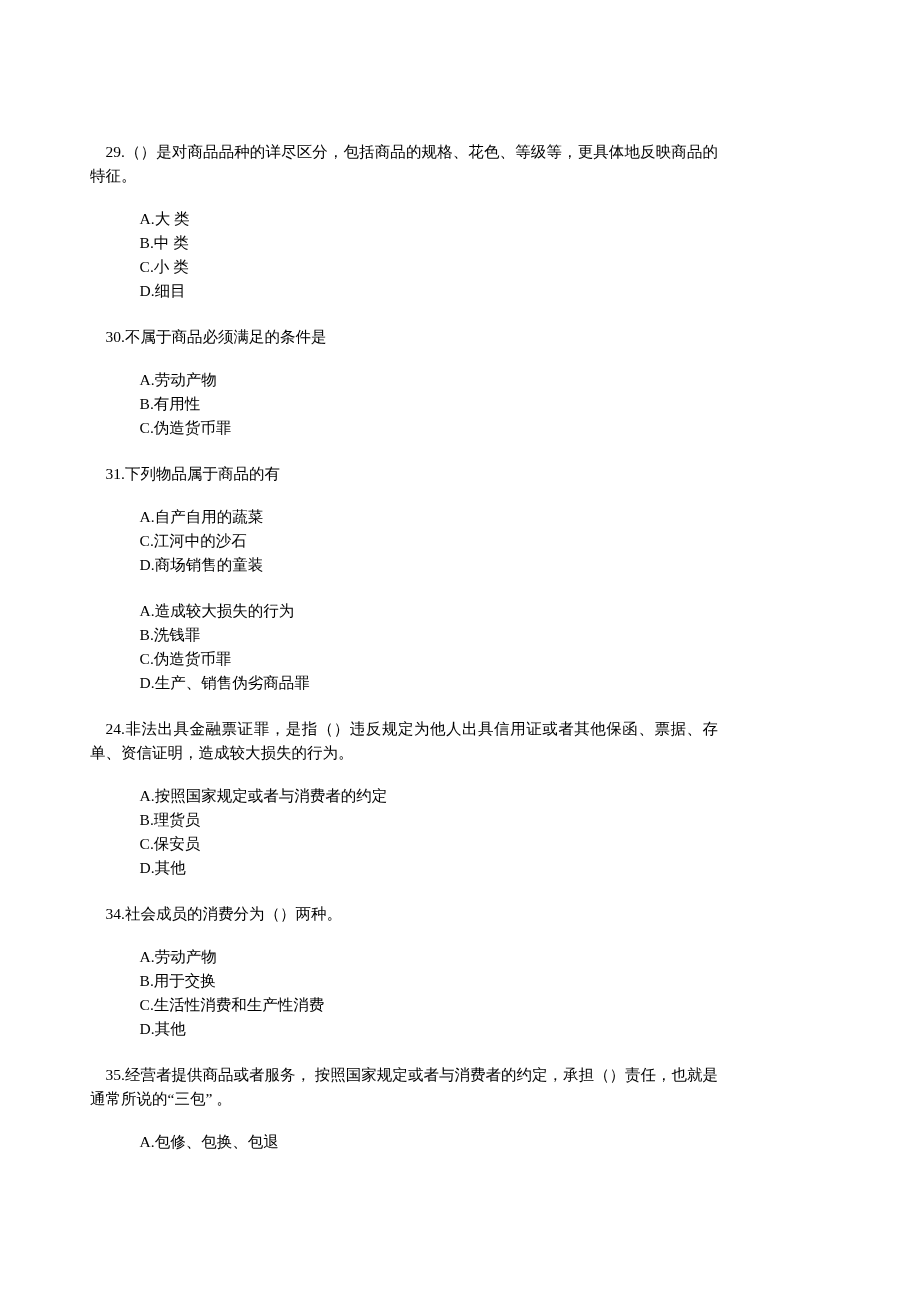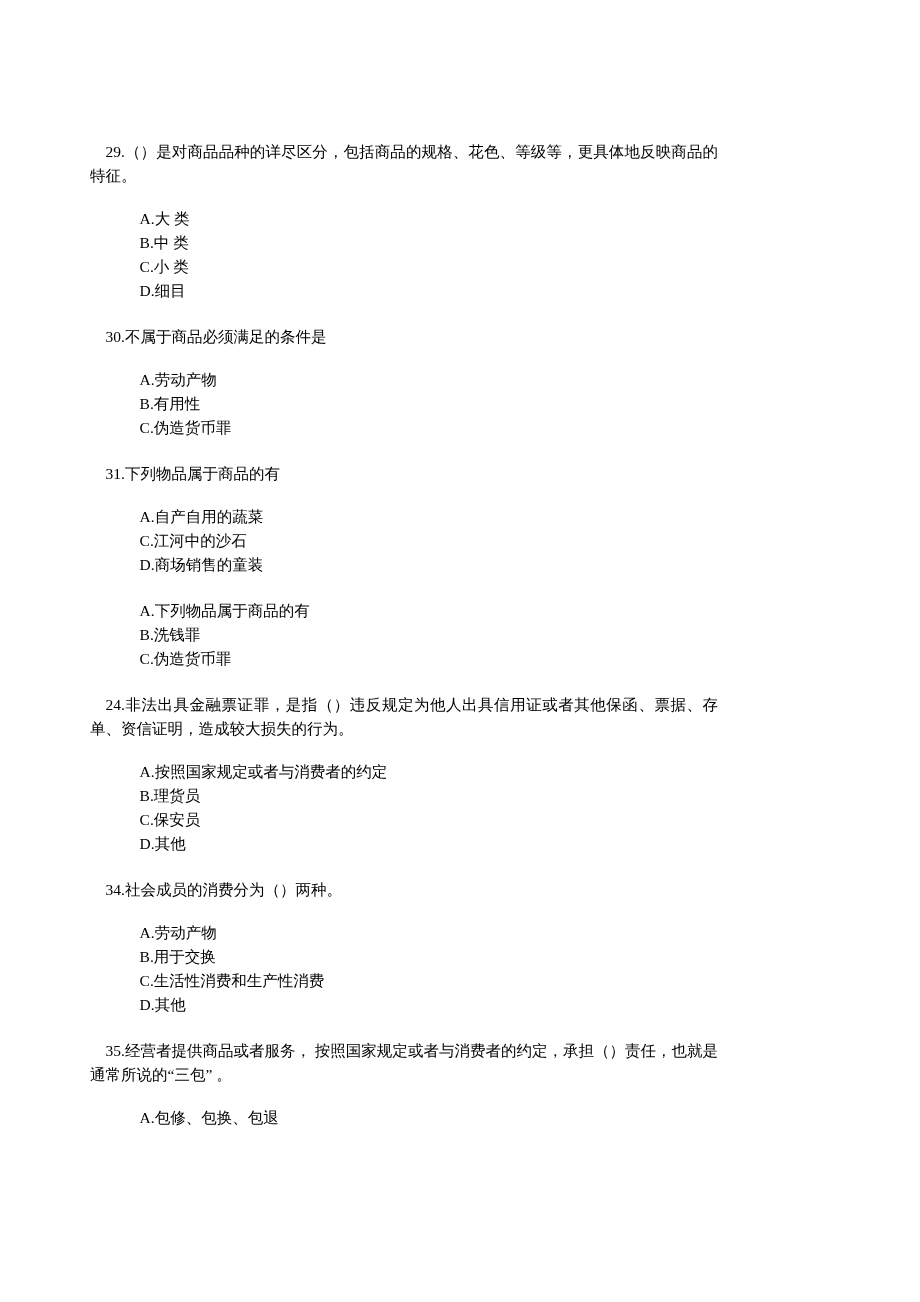--- a/index.html
+++ b/index.html
@@ -67,23 +67,24 @@
     </div>
     <div class="options">
       <div class="option">A.自产自用的蔬菜</div>
       <div class="option">C.江河中的沙石</div>
       <div class="option">D.商场销售的童装</div>
     </div>
   </div>
 
   <div class="question">
     <div class="options">
-      <div class="option">A.下列物品属于商品的有</div>
+      <div class="option">A.造成较大损失的行为</div>
       <div class="option">B.洗钱罪</div>
       <div class="option">C.伪造货币罪</div>
+      <div class="option">D.生产、销售伪劣商品罪</div>
     </div>
   </div>
 
   <div class="question">
     <div class="q-stem">
       <span>24.</span><span>非法出具金融票证罪，是指（）违反规定为他人出具信用证或者其他保函、票据、存单、资信证明，造成较大损失的行为。</span>
     </div>
     <div class="options">
       <div class="option">A.按照国家规定或者与消费者的约定</div>
       <div class="option">B.理货员</div>

